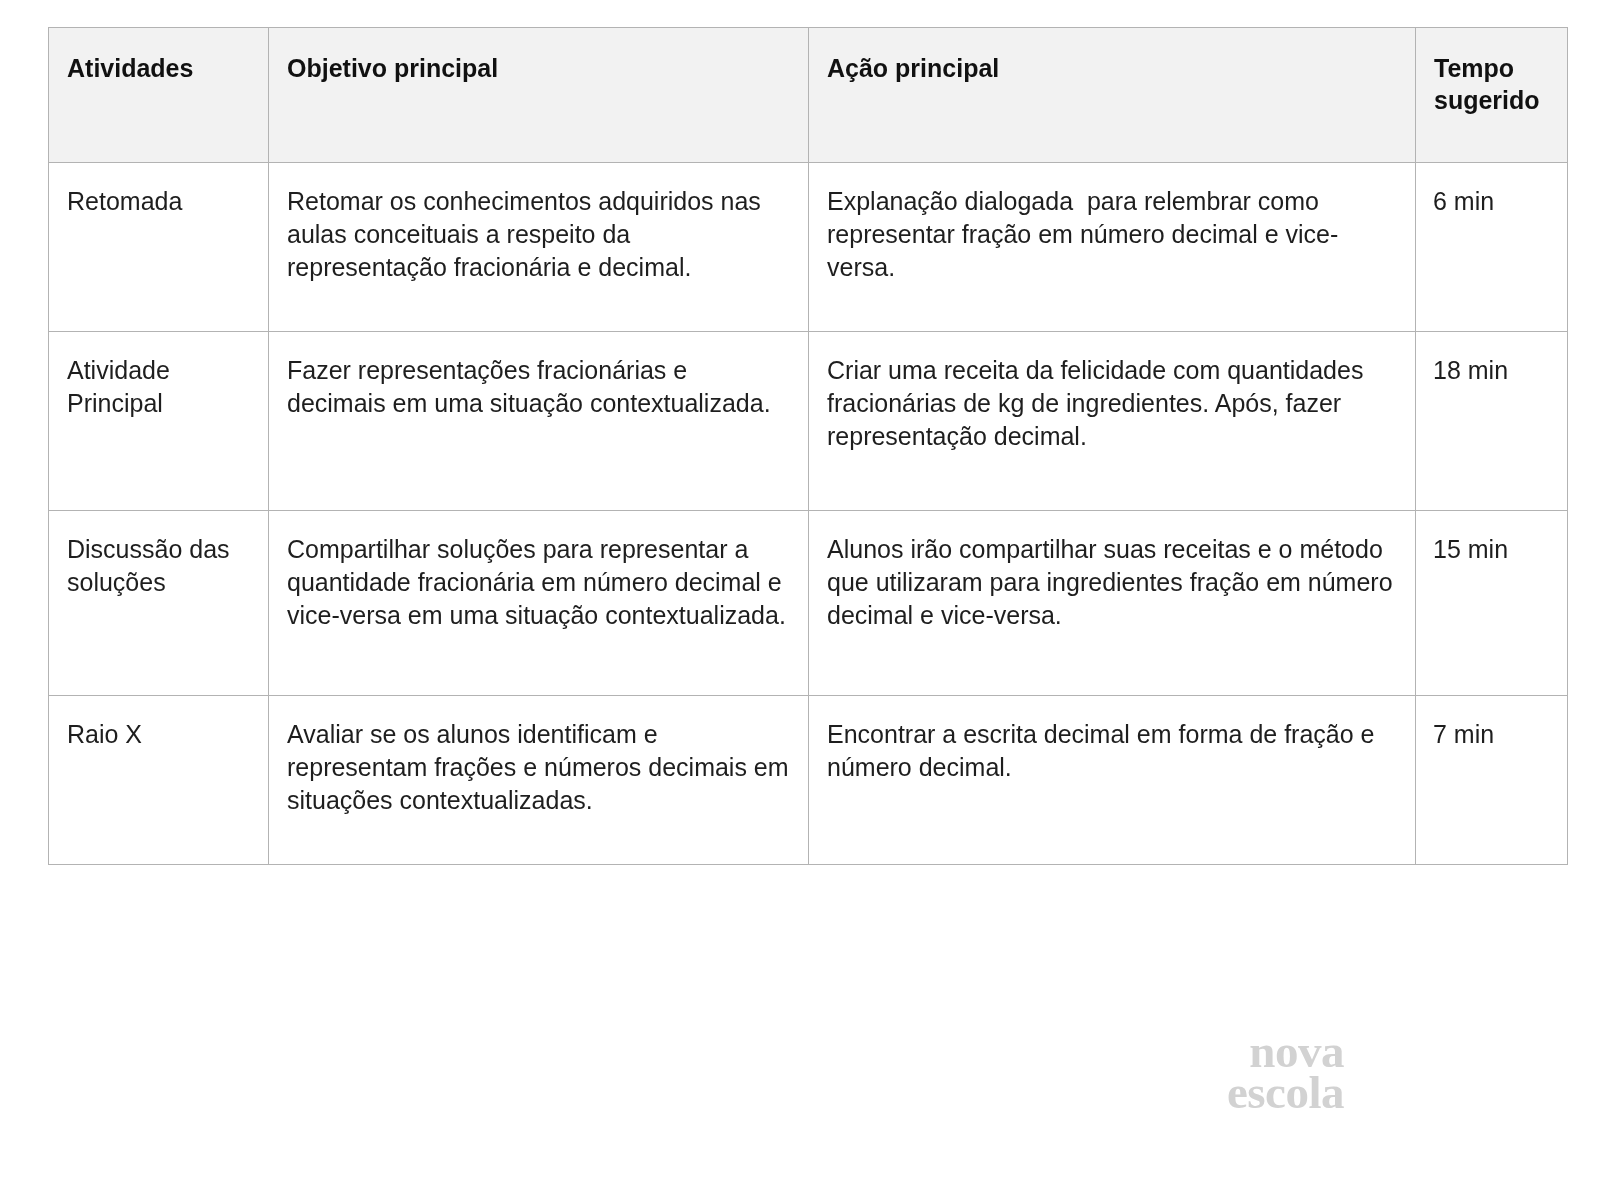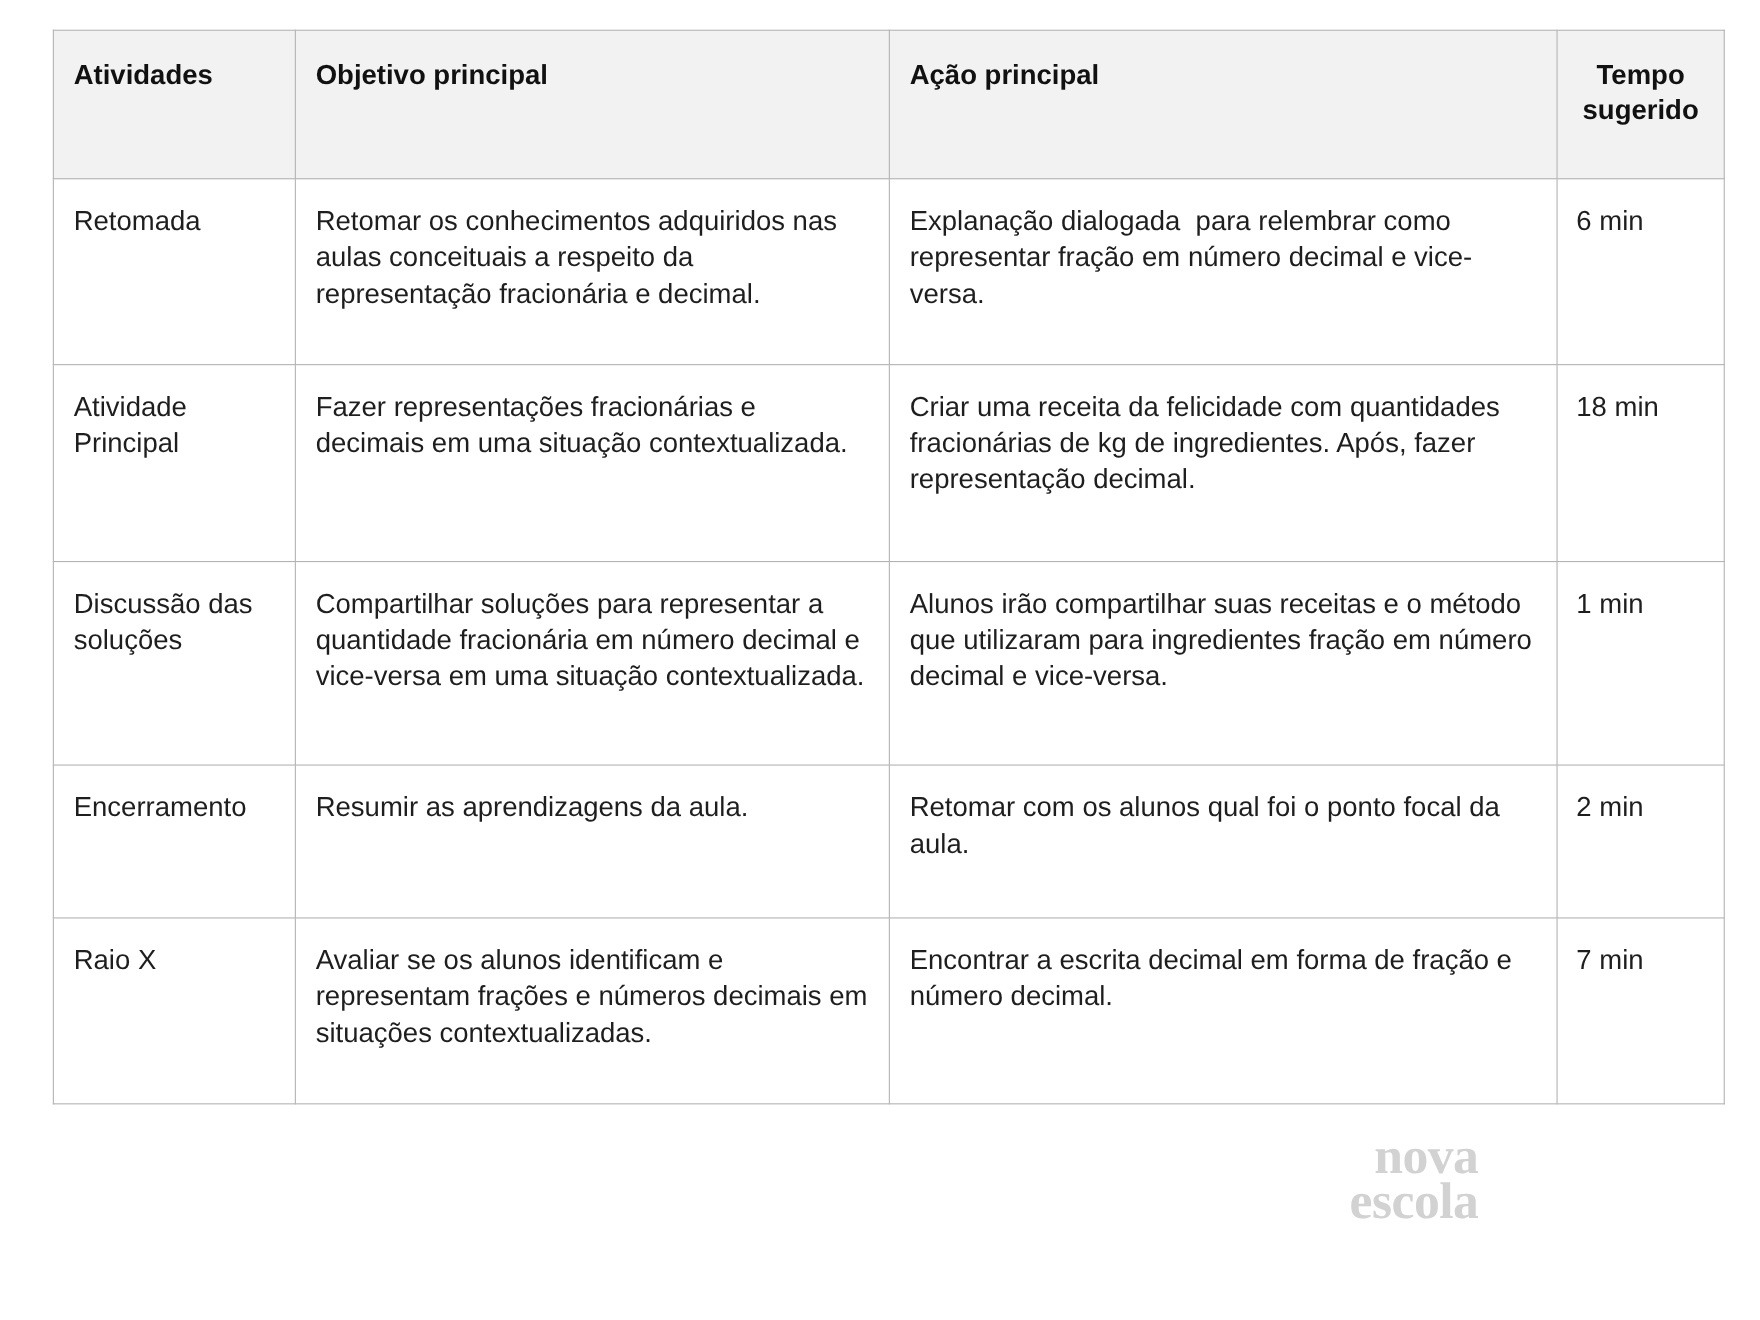--- a/index.html
+++ b/index.html
@@ -105,21 +105,21 @@
       <col class="c-atividades">
       <col class="c-objetivo">
       <col class="c-acao">
       <col class="c-tempo">
     </colgroup>
     <thead>
       <tr>
         <th>Atividades</th>
         <th>Objetivo principal</th>
         <th>Ação principal</th>
-        <th style="white-space: pre-line; text-align: center;">Tempo
+        <th style="white-space: pre-line;">Tempo
 sugerido</th>
       </tr>
     </thead>
     <tbody>
 
 
       <tr data-row="1">
         <td class="cell-activity">Retomada</td>
         <td class="cell-objective">Retomar os conhecimentos adquiridos nas aulas conceituais a respeito da representação fracionária e decimal.</td>
         <td class="cell-action">Explanação dialogada  para relembrar como representar fração em número decimal e vice-versa.</td>
@@ -130,29 +130,23 @@
         <td class="cell-activity">Atividade Principal</td>
         <td class="cell-objective">Fazer representações fracionárias e decimais em uma situação contextualizada.</td>
         <td class="cell-action">Criar uma receita da felicidade com quantidades fracionárias de kg de ingredientes. Após, fazer representação decimal.</td>
         <td class="cell-time">18 min</td>
       </tr>
 
       <tr data-row="3">
         <td class="cell-activity">Discussão das soluções</td>
         <td class="cell-objective">Compartilhar soluções para representar a quantidade fracionária em número decimal e vice-versa em uma situação contextualizada.</td>
         <td class="cell-action">Alunos irão compartilhar suas receitas e o método que utilizaram para ingredientes fração em número decimal e vice-versa.</td>
-        <td class="cell-time">1 min</td>
+        <td class="cell-time">15 min</td>
       </tr>
 
-      <tr data-row="4">
-        <td class="cell-activity">Encerramento</td>
-        <td class="cell-objective">Resumir as aprendizagens da aula.</td>
-        <td class="cell-action">Retomar com os alunos qual foi o ponto focal da aula.</td>
-        <td class="cell-time">2 min</td>
-      </tr>
 
       <tr data-row="5">
         <td class="cell-activity">Raio X</td>
         <td class="cell-objective">Avaliar se os alunos identificam e representam frações e números decimais em situações contextualizadas.</td>
         <td class="cell-action">Encontrar a escrita decimal em forma de fração e número decimal.</td>
         <td class="cell-time">7 min</td>
       </tr>
 
     </tbody>
   </table>

